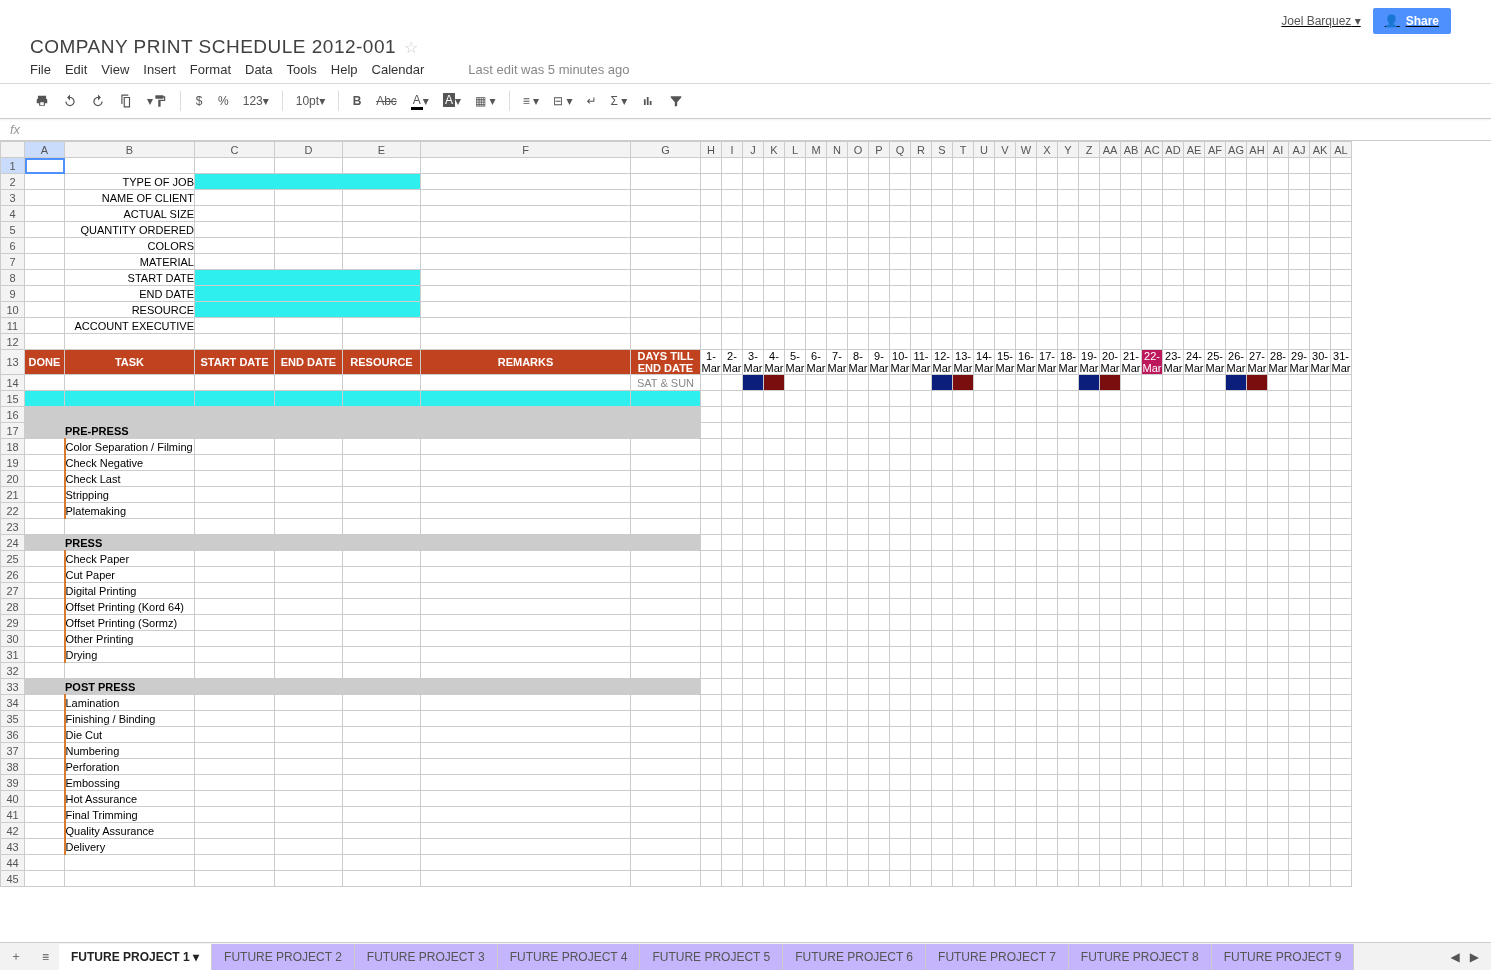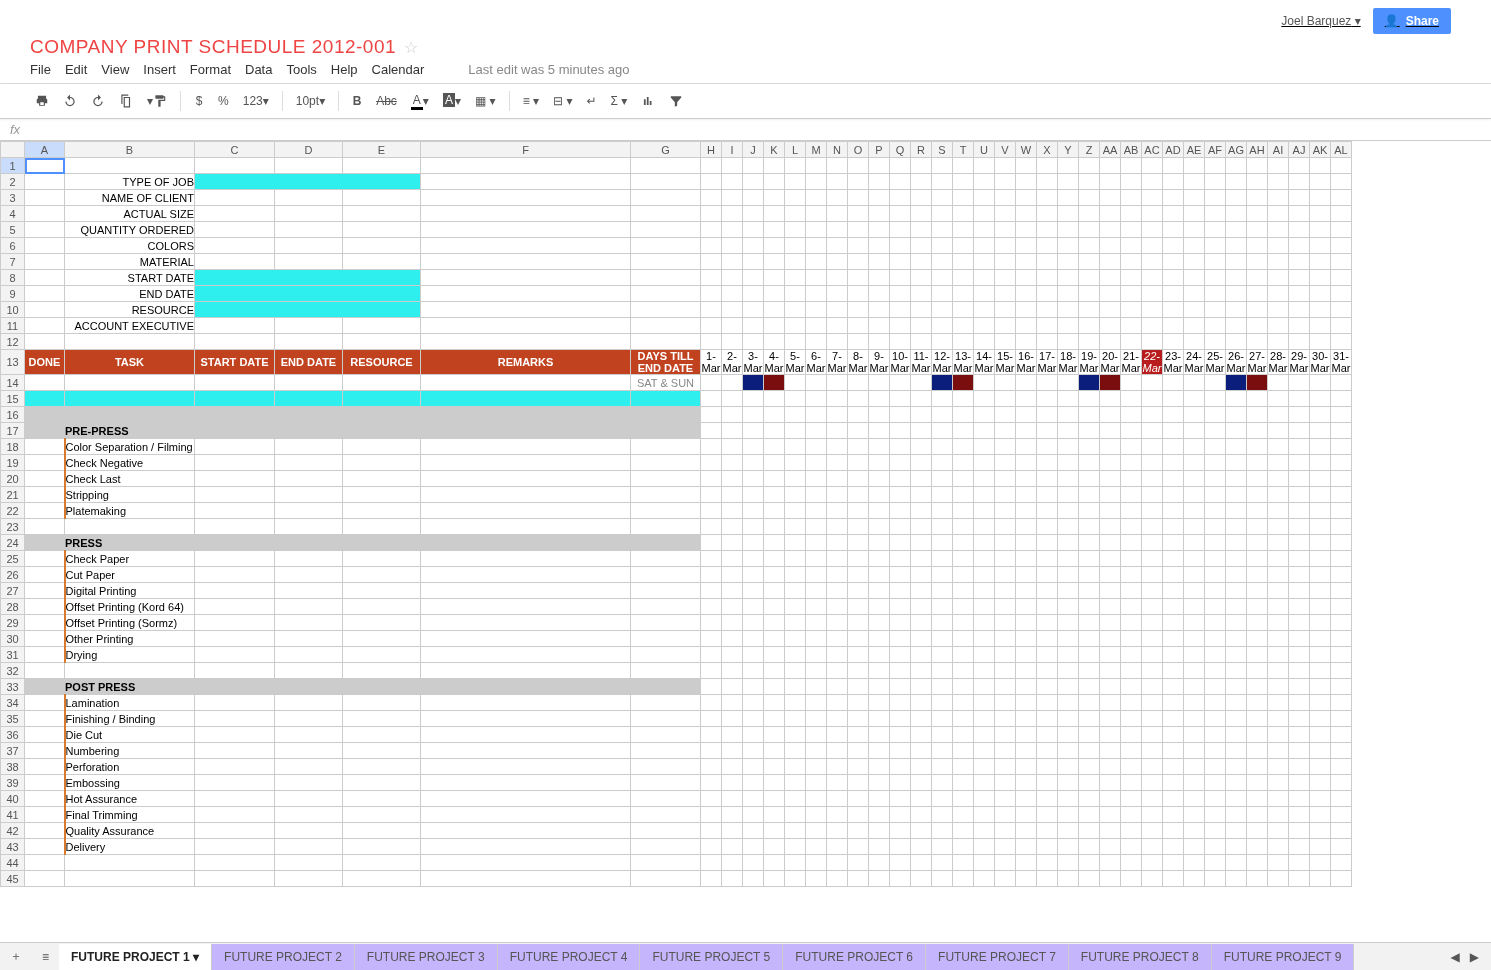--- a/index.html
+++ b/index.html
@@ -2,21 +2,21 @@
 <html><head>
 <meta charset="utf-8">
 <style>
 * { box-sizing: border-box; margin: 0; padding: 0; }
 body { font-family: Arial, sans-serif; font-size: 12px; background: #fff; overflow: hidden; }
 .top-area { padding: 8px 30px 0 30px; }
 .user-row { display:flex; justify-content:flex-end; align-items:center; gap:12px; padding-right:10px;text-decoration:underline;}
 .user-name { color:#555; font-size:12px;}
 .share-btn { background:#4d90fe; color:#fff; padding:6px 12px; border-radius:2px; display:flex; align-items:center; gap:6px; font-size:12px; font-weight:bold; cursor:pointer;}
 .doc-title-row { display:flex; align-items:center; gap:8px; margin-top:2px;}
-.doc-title { font-size:19px; color:#ef4444; letter-spacing:0.5px;}
+.doc-title { font-size:19px; color:#404040; letter-spacing:0.5px;}
 .star-icon { color:#ccc; font-size:16px;}
 .menu-row { display:flex; align-items:center; gap:14px; font-size:13px; color:#333; margin-top:4px; padding-bottom:6px;}
 .menu-row span { cursor:pointer;}
 .last-edit { color:#888; margin-left:30px;text-align:center;}
 .toolbar-outer { border-top:1px solid #d9d9d9; border-bottom:1px solid #ccc; box-shadow:0 1px 2px rgba(0,0,0,0.06);}
 .toolbar { display:flex; align-items:center; gap:4px; padding:6px 30px; font-size:12px; color:#555;}
 .tb-btn { padding:4px 5px; border-radius:2px; cursor:pointer; display:flex; align-items:center; justify-content:center; min-width:20px; height:22px;}
 .tb-sep { width:1px; height:20px; background:#ddd; margin:0 4px;}
 .tb-btn svg { width:14px; height:14px; fill:#555;}
 .fx-bar { display:flex; align-items:center; border-bottom:1px solid #ccc; height:22px; padding-left:10px;}
@@ -28,21 +28,21 @@
 th.rowhdr { background:#f3f3f3; color:#555; font-weight:normal; font-size:10px; text-align:center; width:24px; position:sticky; left:0;}
 th.corner { background:#f3f3f3; width:24px; position:sticky; left:0; top:0; z-index:3;}
 th.active-col { background:#c9dcfb;}
 th.active-row { background:#c9dcfb;}
 td.sel { outline:2px solid #4d90fe; outline-offset:-2px; background:#fff;}
 td { padding-left:3px; background:#fff;}
 .label-cell { font-weight:normal; text-align:right; padding-right:4px;}
 .cyan { background:#2eefed !important;}
 .orange-hdr { background:#c1421f; color:#fff; font-weight:bold; text-align:center; font-size:11px; padding:4px 2px;}
 .date-hdr { background:#fff; font-size:8px; text-align:center; line-height:1.1; padding:1px;}
-.date-hdr.pink { background:#b91c1c; color:#fff;font-style:italic;}
+.date-hdr.pink { background:#be185d; color:#fff;}
 .grey-cell { background:#ccc !important;}
 .section-hdr { background:#ccc !important; font-weight:bold; padding-left:4px;}
 .satsun { background:#fff; color:#888; font-size:9px; text-align:center;}
 .navy { background:#0b1e7c !important;}
 .darkred { background:#7a0d0d !important;}
 .task-cell { padding-left:4px; border-left:2px solid #d97b2e !important;}
 .tabs-bar { position:fixed; bottom:0; left:0; right:0; background:#f2f2f2; border-top:1px solid #ccc; display:flex; align-items:center; height:28px; font-size:12px;}
 .tabs-bar .tab-ctrl { padding:0 10px; cursor:pointer; color:#555;}
 .tabs-bar .tab { padding:6px 12px; border-right:1px solid #ccc; cursor:pointer; color:#555; background:#c4b5fd;}
 .tabs-bar .tab.active { background:#fff; font-weight:bold; color:#222;}

